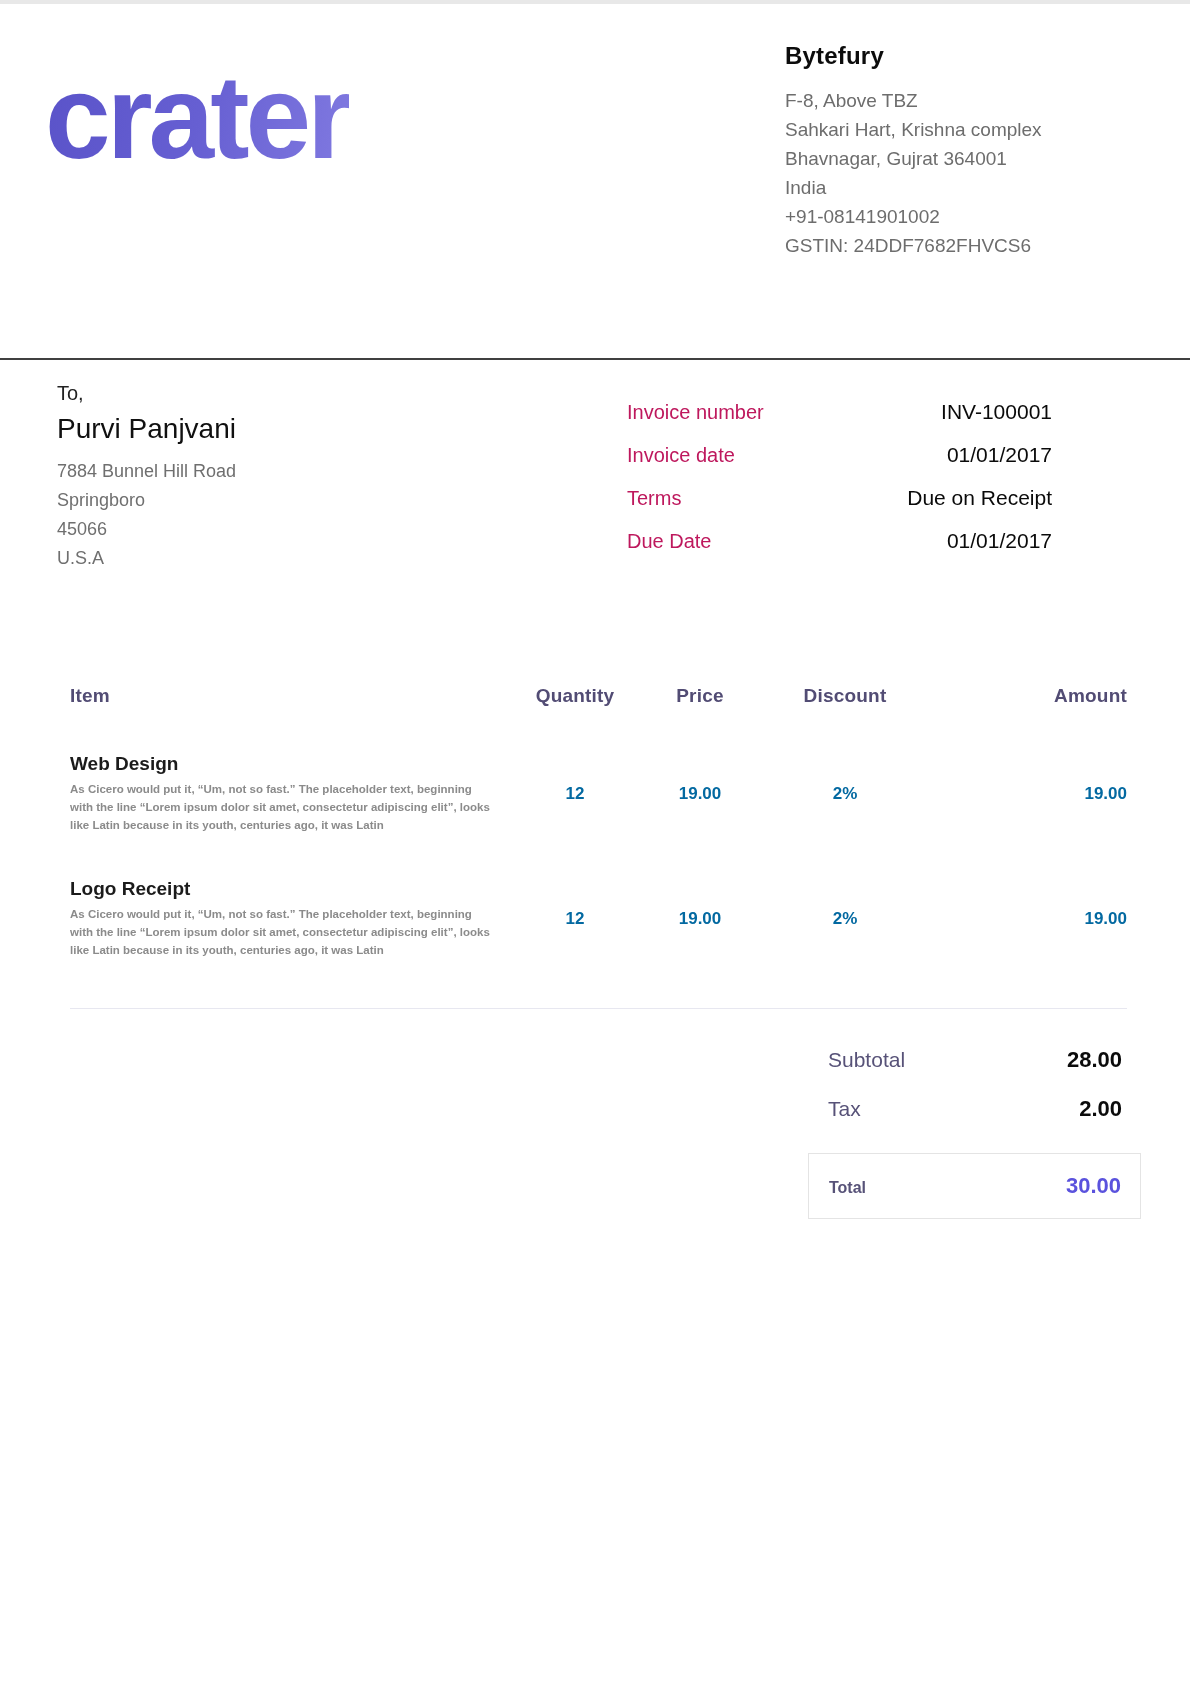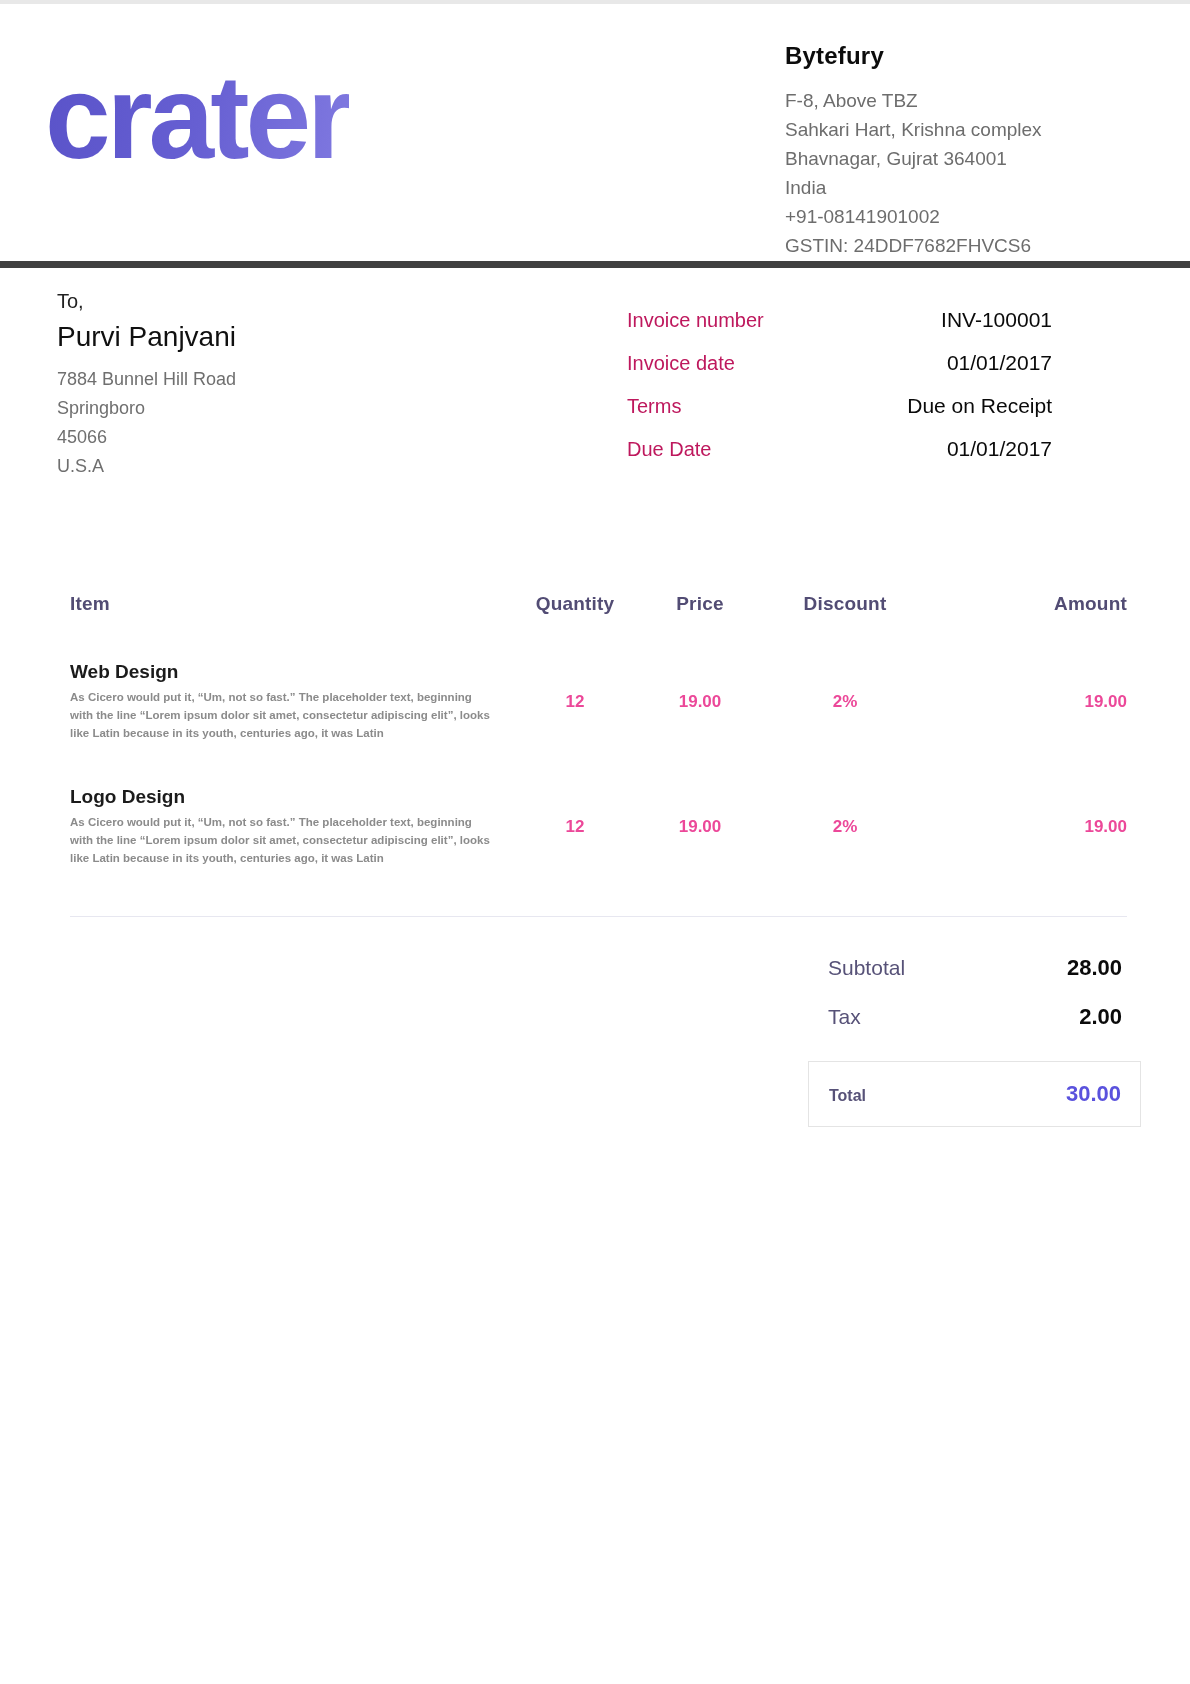--- a/index.html
+++ b/index.html
@@ -12,22 +12,22 @@
     color: #161616;
     overflow: hidden;
   }
   .top-strip {
     height: 4px;
     width: 100%;
     background: #e8e8e8;
   }
   
   .header {
-    height: 264px;
-    border-bottom: 7px solid #404040;
+    height: 356px;
+    border-bottom: 2px solid #404040;
     display: flex;
     justify-content: space-between;
     padding-left: 45px;
   }
   .logo-wrap { padding-top: 54px; }
   .logo {
     font-size: 118px;
     font-weight: 700;
     letter-spacing: -4px;
     line-height: 1;
@@ -98,21 +98,21 @@
   .c-qty, .c-price, .c-disc { text-align: center; }
   .c-amount { text-align: right; }
   .item-row { margin-bottom: 44px; font-weight: bold; }
   .item-name { font-size: 19px; color: #1b1b1b; margin-bottom: 6px; }
   .item-desc {
     font-size: 11.5px;
     color: #8b8b8b;
     line-height: 1.55;
     max-width: 420px;
   }
-  .num { font-size: 17px; color: #ec4899; }
+  .num { font-size: 17px; color: #0369a1; }
   
   .totals-divider {
     margin: 48px 63px 0 70px;
     border-top: 1px solid #e7e7f0;
   }
   .totals {
     margin-top: 38px;
     display: flex;
     flex-direction: column;
     align-items: flex-end;
@@ -205,21 +205,21 @@
       <div class="item-desc">As Cicero would put it, “Um, not so fast.” The placeholder text, beginning with the line “Lorem ipsum dolor sit amet, consectetur adipiscing elit”, looks like Latin because in its youth, centuries ago, it was Latin</div>
     </div>
     <div class="num c-qty">12</div>
     <div class="num c-price">19.00</div>
     <div class="num c-disc">2%</div>
     <div class="num c-amount">19.00</div>
   </div>
 
   <div class="trow item-row">
     <div class="c-item">
-      <div class="item-name">Logo Design</div>
+      <div class="item-name">Logo Receipt</div>
       <div class="item-desc">As Cicero would put it, “Um, not so fast.” The placeholder text, beginning with the line “Lorem ipsum dolor sit amet, consectetur adipiscing elit”, looks like Latin because in its youth, centuries ago, it was Latin</div>
     </div>
     <div class="num c-qty">12</div>
     <div class="num c-price">19.00</div>
     <div class="num c-disc">2%</div>
     <div class="num c-amount">19.00</div>
   </div>
 </div>
 
 <div class="totals-divider"></div>

